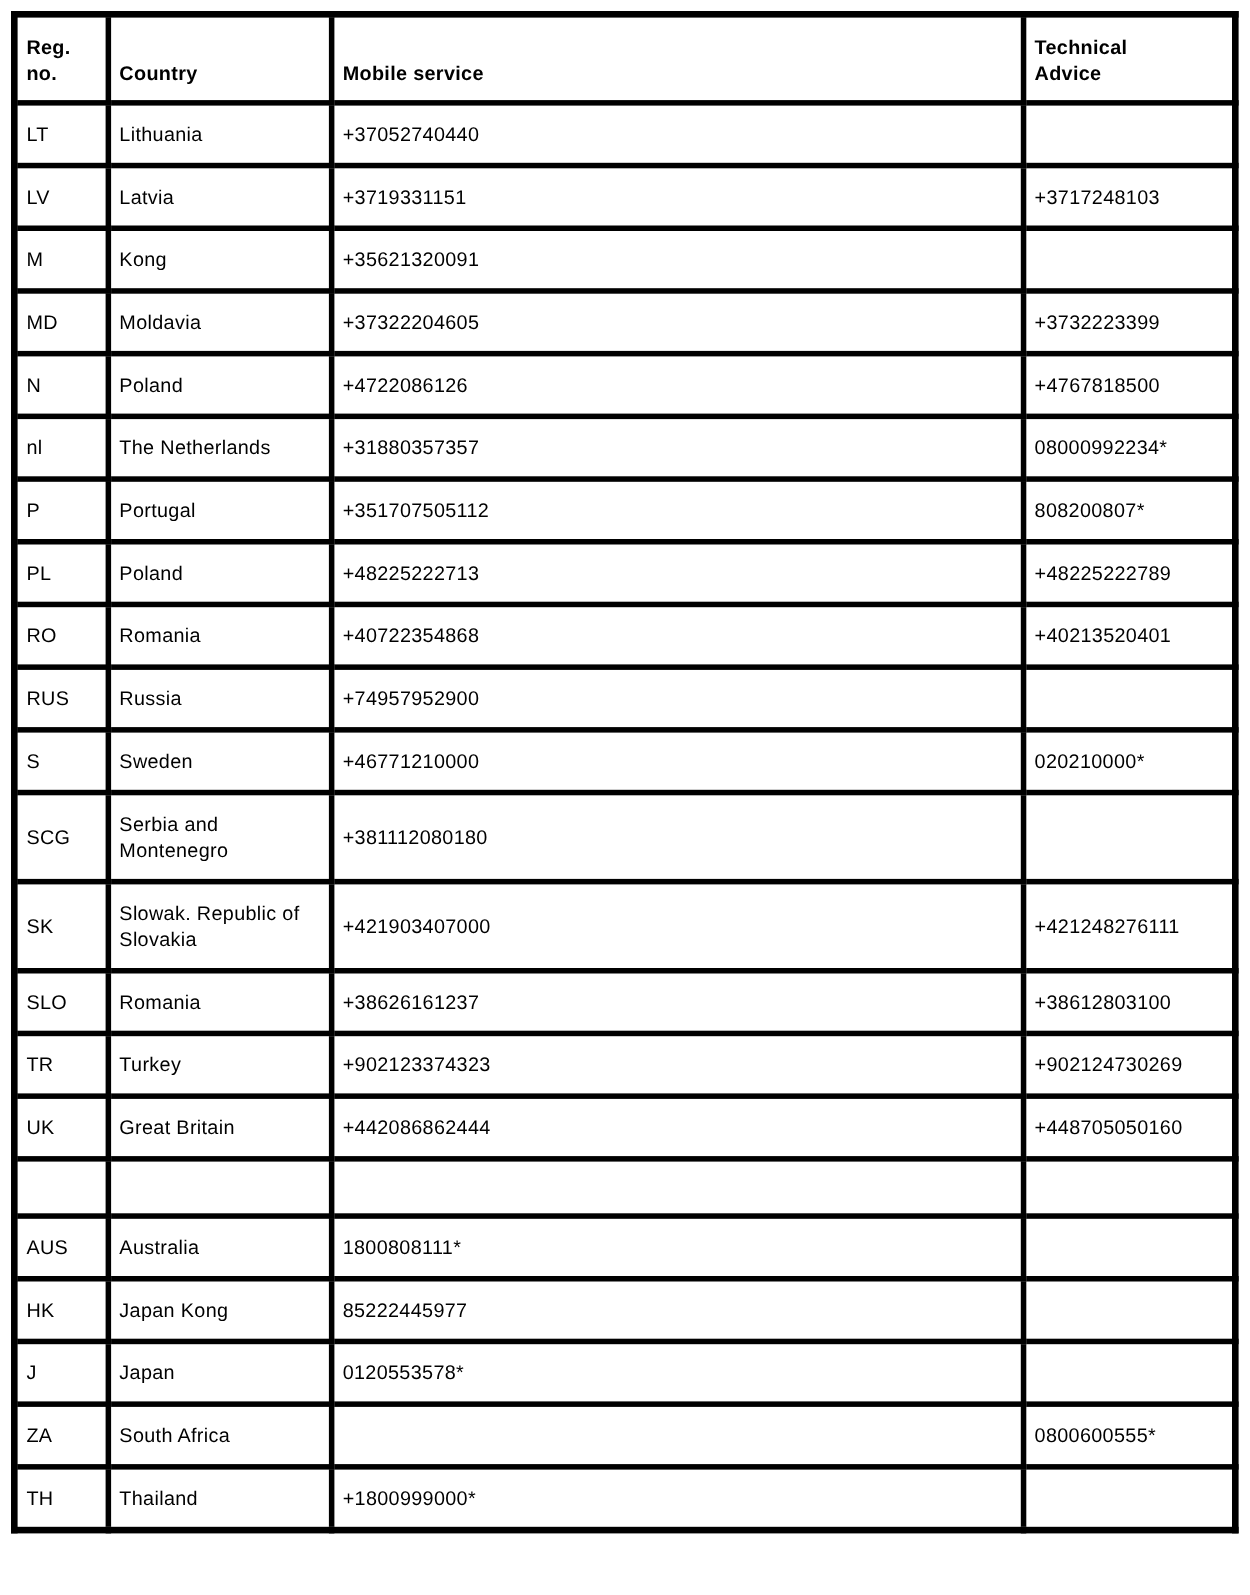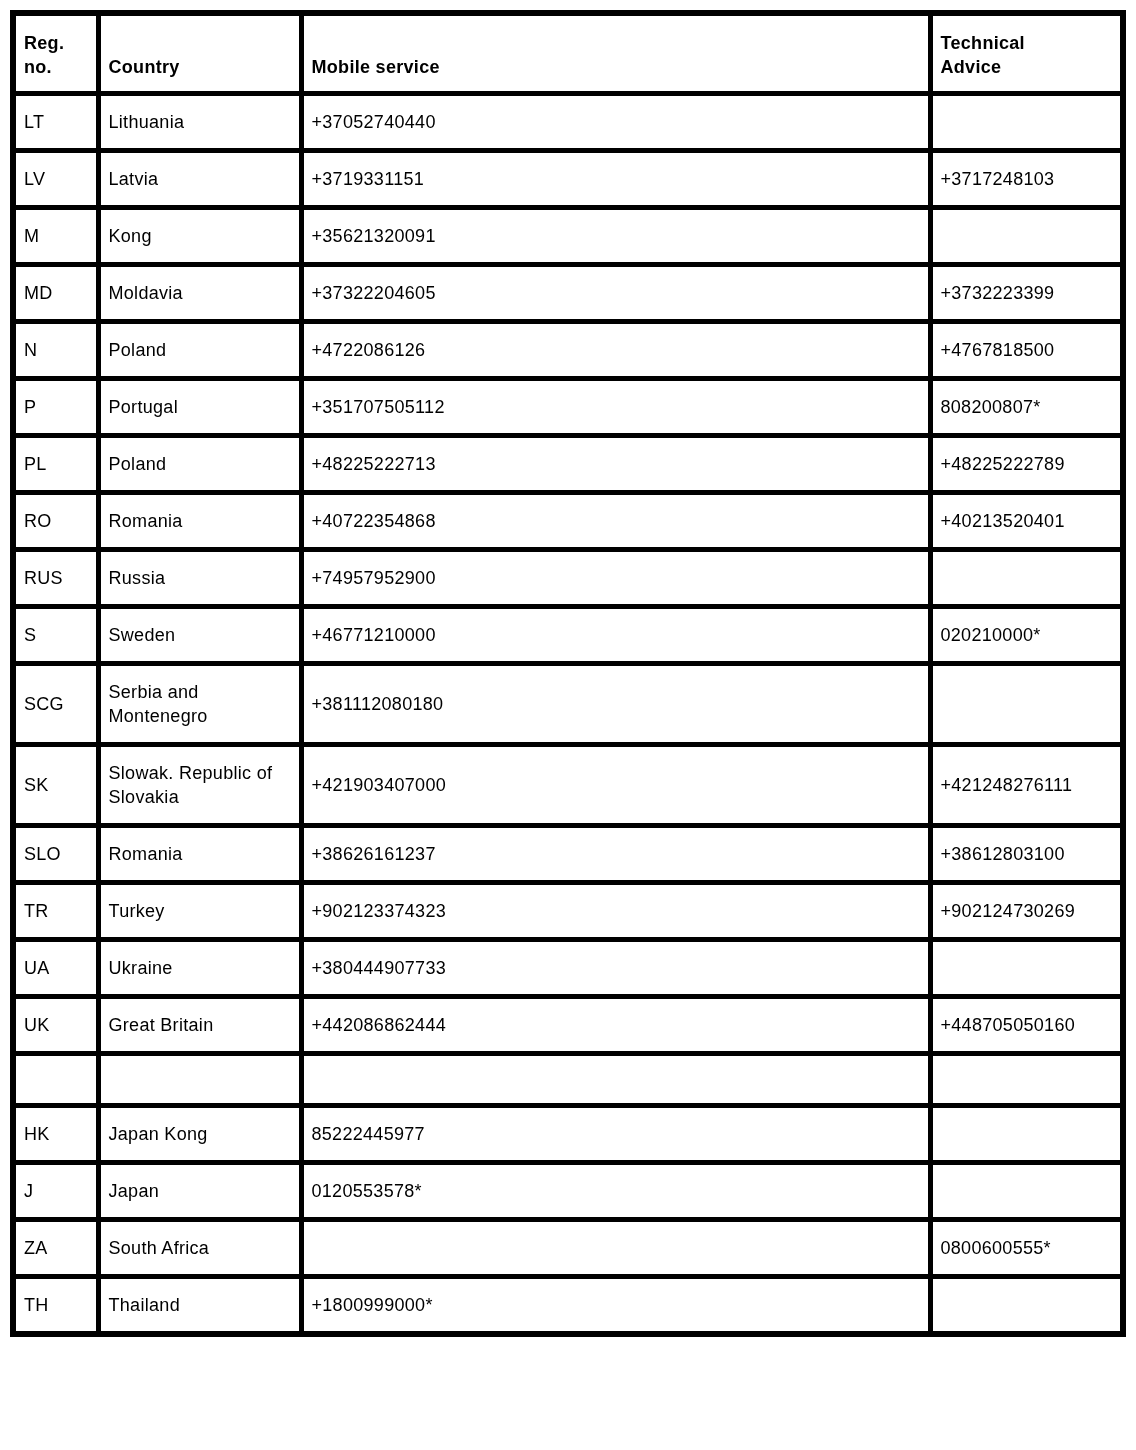--- a/index.html
+++ b/index.html
@@ -103,20 +103,26 @@
           <td>+37322204605</td>
           <td>+3732223399</td>
         </tr>
         <tr>
           <td>N</td>
           <td>Poland</td>
           <td>+4722086126</td>
           <td>+4767818500</td>
         </tr>
         <tr>
+          <td>nl</td>
+          <td>The Netherlands</td>
+          <td>+31880357357</td>
+          <td>08000992234*</td>
+        </tr>
+        <tr>
           <td>P</td>
           <td>Portugal</td>
           <td>+351707505112</td>
           <td>808200807*</td>
         </tr>
         <tr>
           <td>PL</td>
           <td>Poland</td>
           <td>+48225222713</td>
           <td>+48225222789</td>
@@ -157,35 +163,35 @@
           <td>+38626161237</td>
           <td>+38612803100</td>
         </tr>
         <tr>
           <td>TR</td>
           <td>Turkey</td>
           <td>+902123374323</td>
           <td>+902124730269</td>
         </tr>
         <tr>
-          <td>UA</td>
-          <td>Ukraine</td>
-          <td>+380444907733</td>
-          <td></td>
-        </tr>
-        <tr>
           <td>UK</td>
           <td>Great Britain</td>
           <td>+442086862444</td>
           <td>+448705050160</td>
         </tr>
         <tr class="spacer-row">
           <td></td>
           <td></td>
           <td></td>
+          <td></td>
+        </tr>
+        <tr>
+          <td>AUS</td>
+          <td>Australia</td>
+          <td>1800808111*</td>
           <td></td>
         </tr>
         <tr>
           <td>HK</td>
           <td>Japan Kong</td>
           <td>85222445977</td>
           <td></td>
         </tr>
         <tr>
           <td>J</td>

